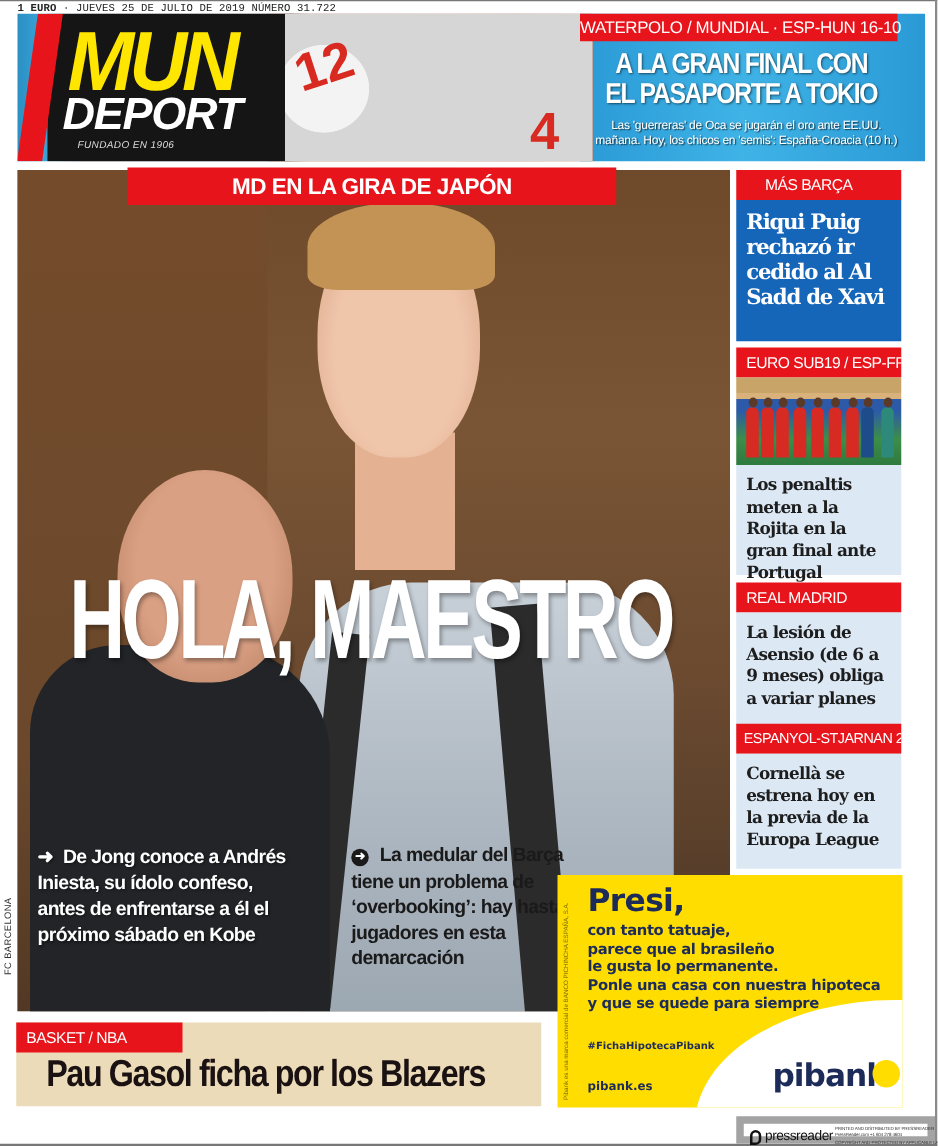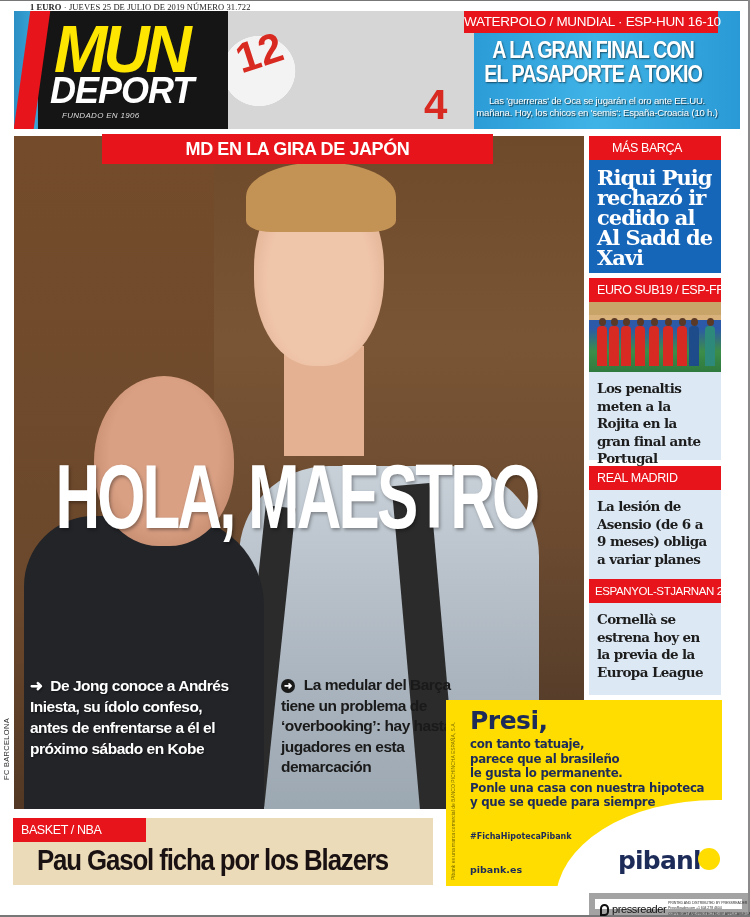--- a/index.html
+++ b/index.html
@@ -2,21 +2,21 @@
 <html><head>
 <meta charset="utf-8">
 <style>
   * { box-sizing: border-box; margin: 0; padding: 0; }
   html, body { width: 750px; height: 917px; overflow: hidden; background: #ffffff; }
   body { position: relative; font-family: "Liberation Sans", sans-serif; }
 
   .abs { position: absolute; }
 
   
-  .topline { left: 14px; top: 2px; font-size: 8.5px; color: #222; font-family: Liberation Serif, serif; letter-spacing: 0.1px; white-space: nowrap; margin-left: 16px; }
+  .topline { left: 14px; top: 2px; font-size: 8.5px; color: #222; font-family: Liberation Mono, monospace; letter-spacing: 0.1px; white-space: nowrap; }
   .topline b { font-weight: 700; }
 
   
   .masthead { left: 14px; top: 11px; width: 726px; height: 118px; overflow: hidden;
     background: linear-gradient(90deg, #2b8fc4 0%, #3aa6d8 3%, #1e1e1e 7%, #1e1e1e 30%, #e8d3c6 32%, #f0e6e0 45%, #d9b8a6 55%, #e9e9ee 62%, #2a9ad6 62%, #3fb3e6 80%, #2a9ad6 100%); }
   .mast-redstripe { left: 8px; top: 0; width: 20px; height: 118px; background: #e8141b; transform: skewX(-8deg); }
   .mast-black { left: 24px; top: 0; width: 190px; height: 118px; background: #151515; }
   .logo-mun { left: 40px; top: 6px; font-family: "Liberation Sans", sans-serif; font-weight: 900; font-style: italic; font-size: 64px; color: #ffe600; letter-spacing: -4px; line-height: 64px; transform: scaleY(1.05); }
   .logo-deport { left: 36px; top: 62px; font-family: "Liberation Sans", sans-serif; font-weight: 900; font-style: italic; font-size: 36px; color: #ffffff; letter-spacing: -1px; line-height: 36px; text-align: right; }
   .logo-founded { left: 48px; top: 100px; font-size: 8px; color: #dcdcdc; font-style: italic; letter-spacing: 0.3px; }
@@ -59,21 +59,21 @@
   .arrow-circle { display: inline-block; width: 14px; height: 14px; border-radius: 50%; background: #1a1a1a; color: #fff; font-size: 10px; line-height: 14px; text-align: center; margin-right: 5px; vertical-align: 1px; }
 
   .credit-vertical { left: 2px; top: 780px; font-size: 7.5px; color: #333; transform: rotate(-90deg); transform-origin: left top; white-space: nowrap; letter-spacing: 0.3px; }
 
   
   .sb-kicker { position: absolute; left: 589px; width: 132px; height: 24px; background: #e8141b; color: #fff; font-size: 12.5px; line-height: 24px; padding-left: 8px; white-space: nowrap; letter-spacing: -0.4px; overflow: hidden; font-family: "Liberation Sans", sans-serif; }
   .sb-box { position: absolute; left: 589px; width: 132px; }
   .sb-headline { font-family: "DejaVu Serif", "Liberation Serif", serif; font-weight: 700; letter-spacing: -0.6px; }
 
   .sb1-box { top: 160px; height: 113px; background: #1565b8; padding: 8px 8px; }
-  .sb1-box .sb-headline { color: #fff; font-size: 21px; line-height: 20px; letter-spacing: -1px; }
+  .sb1-box .sb-headline { color: #fff; font-size: 17px; line-height: 20px; letter-spacing: -1px; }
   .sb2-photo { top: 302px; height: 70px; background:
       linear-gradient(180deg, #c8a468 0 18%, #d8b27a 18% 25%, #2c5aa8 25% 38%, #3c8d4a 70%, #2f7a3e 100%); overflow: hidden; }
   .player { position: absolute; bottom: 6px; width: 10px; height: 40px; background: #d62a22; border-radius: 4px 4px 0 0; }
   .player:after { content: ""; position: absolute; left: 2px; top: -8px; width: 7px; height: 8px; border-radius: 50%; background: #5a3a26; }
   .player.blue { background: #1e4b8a; }
   .player.green { background: #2d8a7a; }
   .sb2-text { top: 372px; height: 88px; background: #dce9f5; padding: 8px 8px; }
   .sb-text .sb-headline, .sb2-text .sb-headline, .sb3-text .sb-headline, .sb4-text .sb-headline { color: #1d1d1d; font-size: 13.5px; line-height: 17.5px; }
   .sb3-text { top: 490px; height: 112px; background: #dce9f5; padding: 8px 8px; }
   .sb4-text { top: 603px; height: 92px; background: #dce9f5; padding: 8px 8px; }

